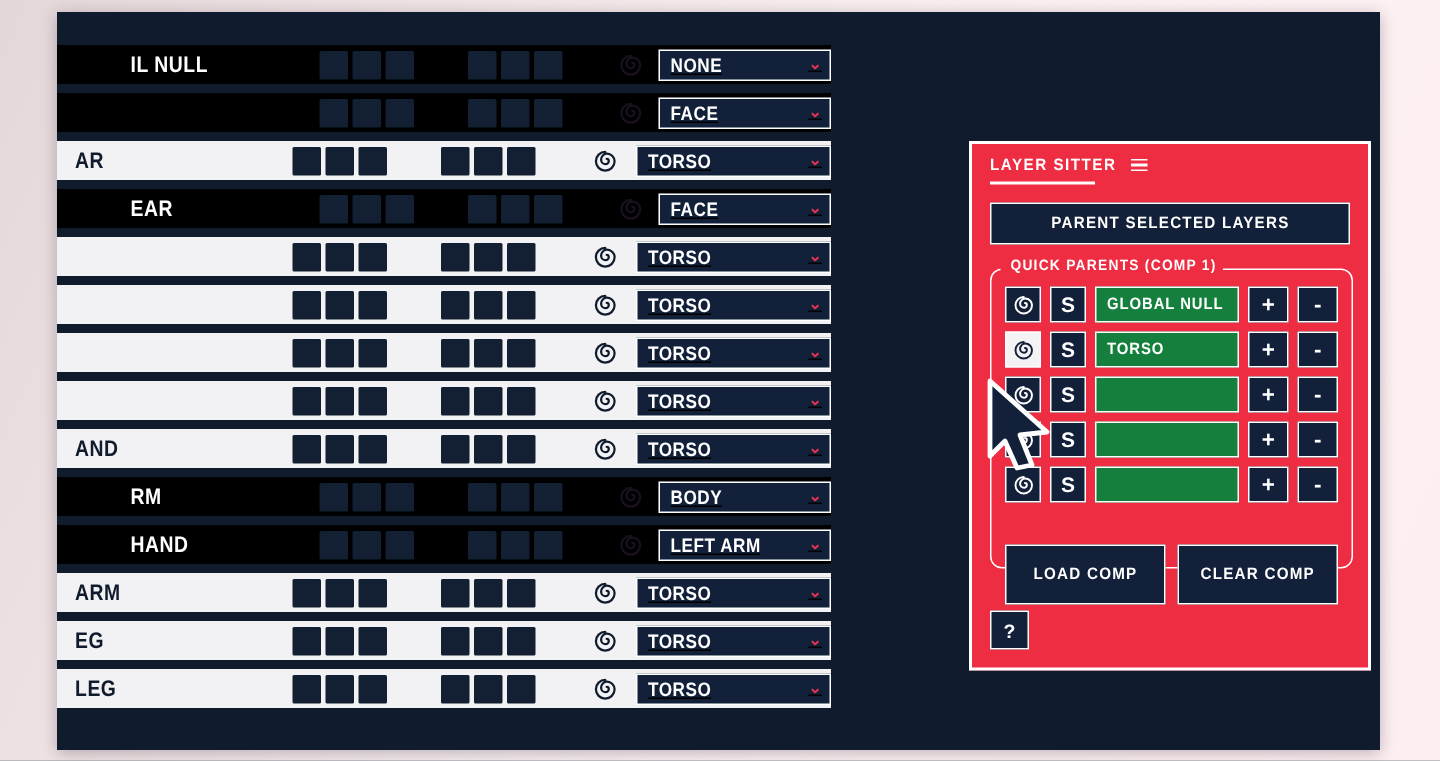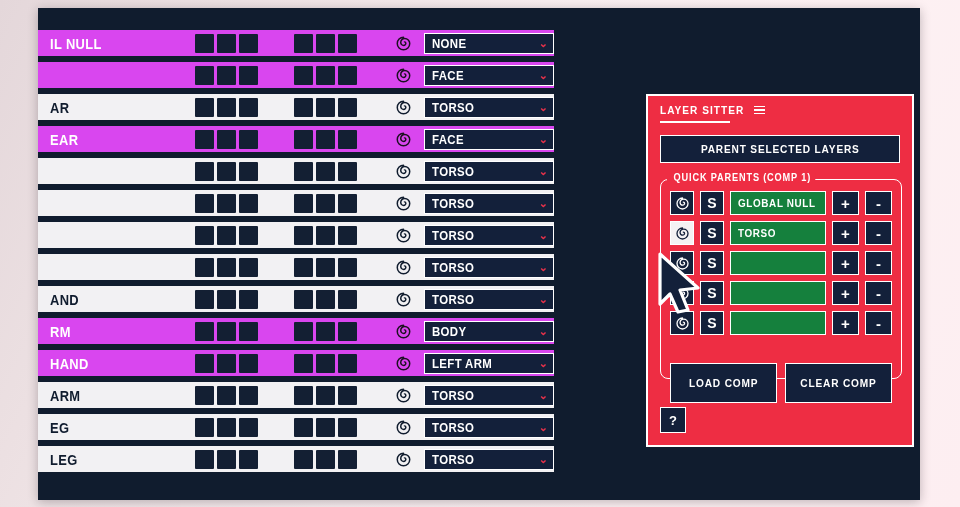--- a/index.html
+++ b/index.html
@@ -15,40 +15,41 @@
     box-shadow:0 2px 10px rgba(30,20,30,.28);
   }
 
   
   .layer-list{position:absolute;left:0;top:22px;width:516px;}
   .layer-row{
     position:relative;height:26px;margin-bottom:6px;
     display:flex;align-items:center;
     background:#f2f1f3;
   }
-  .layer-row.sel{background:#d946ef;}
+  .layer-row.sel{background:#000000;padding-left:37px;}
   .layer-name{
     width:158px;padding-left:14px;box-sizing:border-box;
     font-size:15px;font-weight:700;letter-spacing:.4px;
     color:#101c2e;white-space:nowrap;overflow:hidden;
     font-family:"Liberation Sans",sans-serif;
     transform:scaleX(.86);transform-origin:left center;
   }
   .layer-row.sel .layer-name{color:#ffffff;}
   .sw-group{display:flex;gap:3px;}
   .sw{width:19px;height:19px;background:#131f33;border-radius:1px;}
   .sw-group.g1{margin-left:4px;}
   .sw-group.g2{margin-left:36px;}
   .spiral{width:26px;margin-left:34px;display:flex;align-items:center;justify-content:center;}
   .spiral svg{display:block;}
   .parent-dd{
     margin-left:8px;width:135px;height:21px;background:#13203a;
     border:1.5px solid #ffffff;box-sizing:border-box;
     display:flex;align-items:center;justify-content:space-between;
     padding:0 5px 0 7px;
+    text-decoration:underline;
   }
   .layer-row.sel .parent-dd{border-color:#ffffff;}
   .parent-dd .val{
     color:#ffffff;font-size:13px;font-weight:700;letter-spacing:.4px;
     white-space:nowrap;overflow:hidden;transform:scaleX(.88);transform-origin:left center;
   }
   .chev{color:#e8314a;font-size:11px;line-height:1;font-weight:900;}
 
   
   .panel{

